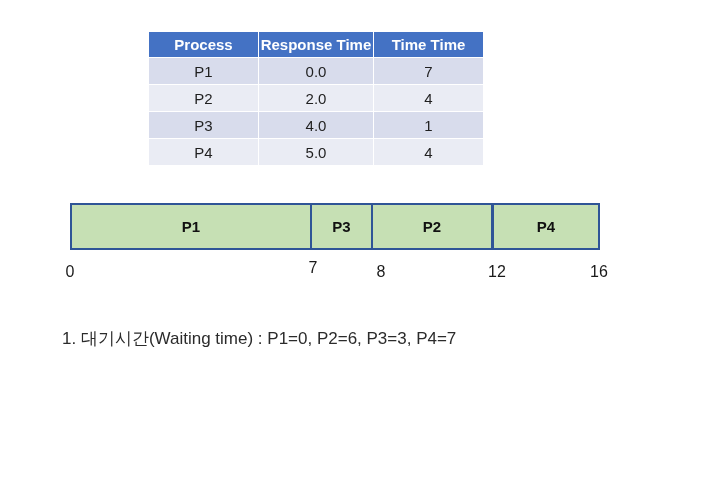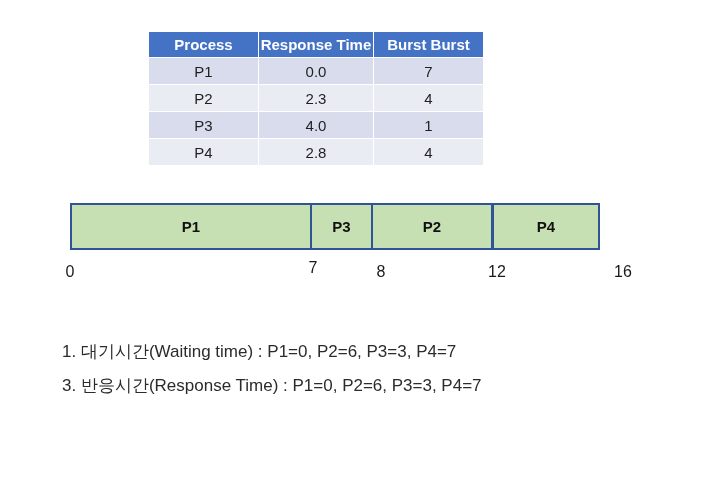--- a/index.html
+++ b/index.html
@@ -76,27 +76,27 @@
     position: absolute;
     top: 263px;
     transform: translateX(-50%);
     font-size: 16px;
     color: #1a1a1a;
   }
   .axis-0  { left: 70px; }
   .axis-7  { left: 313px; top: 259px; }
   .axis-8  { left: 381px; }
   .axis-12 { left: 497px; text-align: right; }
-  .axis-16 { left: 599px; margin-left: 24px; }
+  .axis-16 { left: 599px; }
 
   
   .notes {
     position: absolute;
     left: 62px;
-    top: 335px;
+    top: 322px;
     font-size: 17px;
     color: #2b2b2b;
   }
   .note-line {
     height: 34px;
     line-height: 34px;
     white-space: pre;
   }
 </style>
 </head>
@@ -107,42 +107,42 @@
   <table class="process-table">
     <colgroup>
       <col class="col-process">
         <col class="col-arrival">
         <col class="col-burst">
     </colgroup>
     <thead>
       <tr>
         <th>Process</th>
         <th>Response Time</th>
-        <th>Burst Burst</th>
+        <th>Time Time</th>
       </tr>
     </thead>
     <tbody>
       <tr class="row-odd">
         <td>P1</td>
         <td>0.0</td>
         <td>7</td>
       </tr>
       <tr class="row-even">
         <td>P2</td>
-        <td>2.3</td>
+        <td>2.0</td>
         <td>4</td>
       </tr>
       <tr class="row-odd">
         <td>P3</td>
         <td>4.0</td>
         <td>1</td>
       </tr>
       <tr class="row-even">
         <td>P4</td>
-        <td>2.8</td>
+        <td>5.0</td>
         <td>4</td>
       </tr>
     </tbody>
   </table>
 
   <div class="gantt">
     <div class="gantt-seg seg-p1">
       <span>P1</span>
     </div>
     <div class="gantt-seg seg-p3">
@@ -157,16 +157,15 @@
   </div>
 
   <span class="axis-label axis-0">0</span>
   <span class="axis-label axis-7">7</span>
   <span class="axis-label axis-8">8</span>
   <span class="axis-label axis-12">12</span>
   <span class="axis-label axis-16">16</span>
 
   <div class="notes">
     <div class="note-line">1. 대기시간(Waiting time) : P1=0, P2=6, P3=3, P4=7</div>
-    <div class="note-line">3. 반응시간(Response Time) : P1=0, P2=6, P3=3, P4=7</div>
   </div>
 
 </div>
 
 </body></html>

